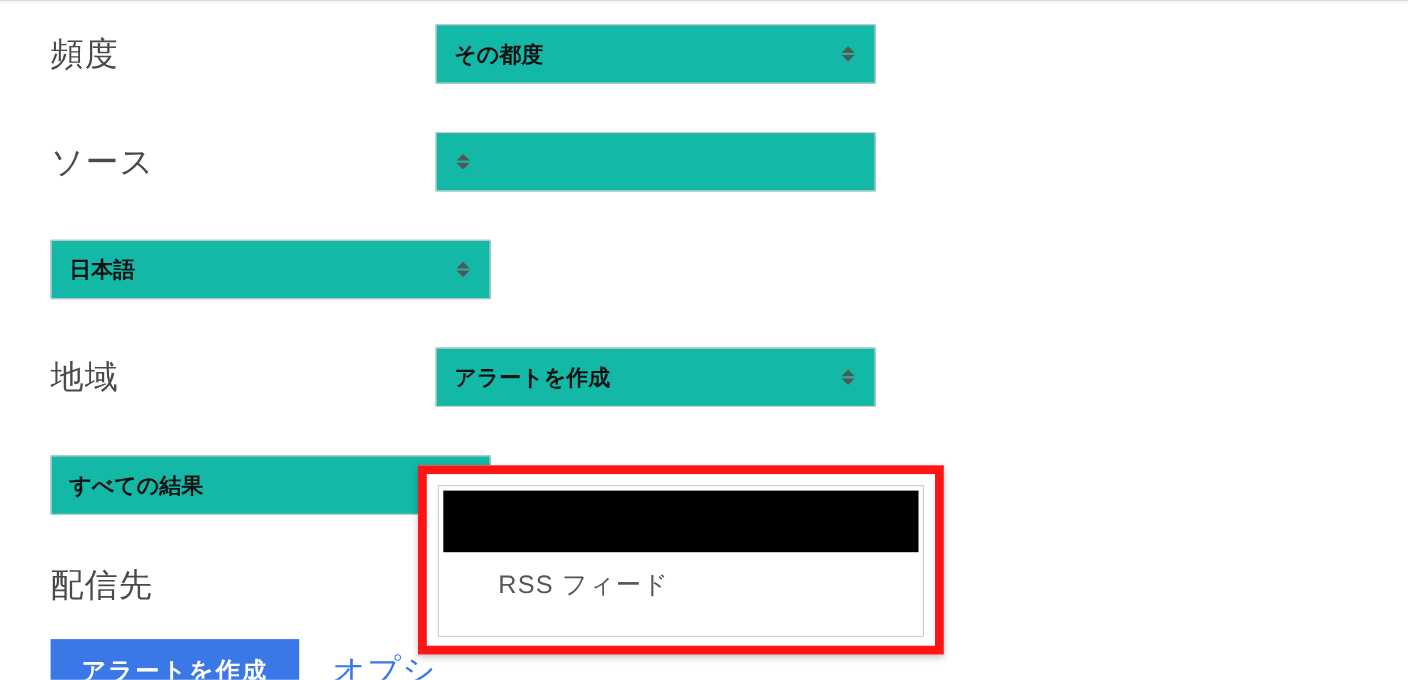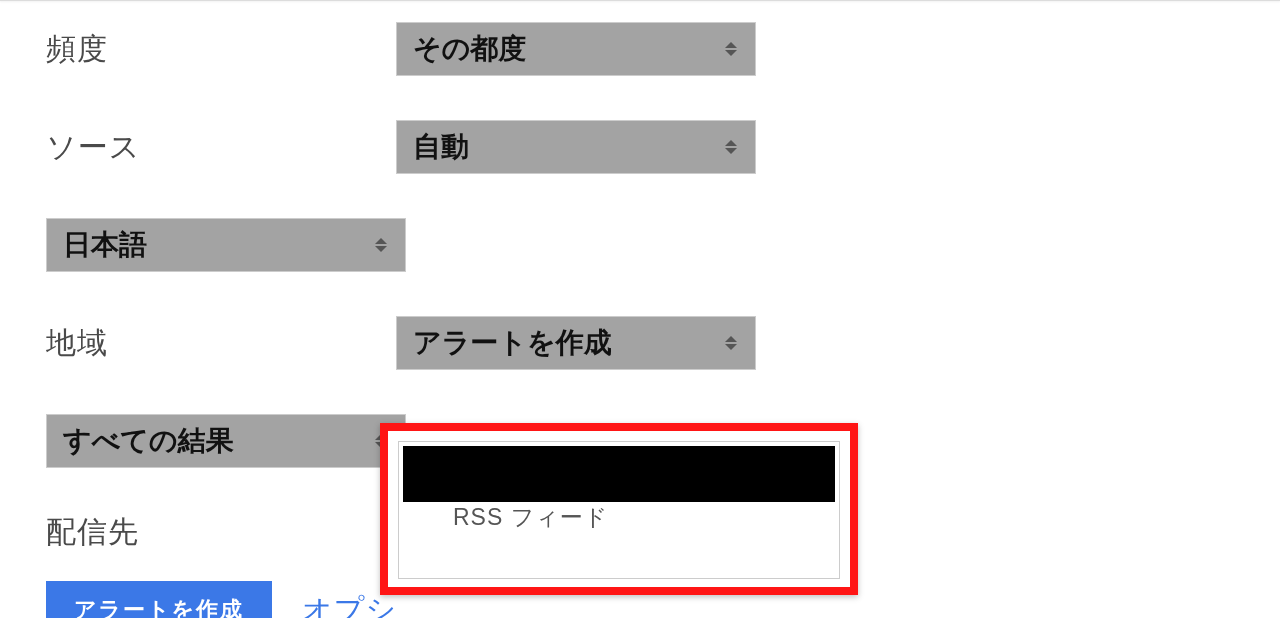--- a/index.html
+++ b/index.html
@@ -33,29 +33,29 @@
   .row-last { margin-bottom: 28px; }
   .label {
     width: 350px;
     font-size: 30px;
     color: #4a4a4a;
     font-weight: 500;
     letter-spacing: 1px;
   }
   .select {
     position: relative;
-    width: 360px;
+    width: 400px;
     height: 54px;
     border: 1px solid #ccc;
-    background: #a3a3a3;
+    background: #14b8a6;
     display: flex;
     align-items: center;
     padding: 0 16px;
     box-sizing: border-box;
-    font-size: 28px;
+    font-size: 20px;
     color: #111;
     font-weight: 600;
     cursor: pointer;
   }
   .select-text { flex: 1; }
   .updown-icon {
     width: 16px;
     height: 20px;
     display: flex;
     flex-direction: column;
@@ -111,21 +111,21 @@
   .dropdown-inner {
     width: 100%;
     height: 100%;
     border: 1px solid #ccc;
     box-sizing: border-box;
     background: #fff;
   }
   .dd-item {
     height: 58px;
     display: flex;
-    align-items: flex-start;
+    align-items: center;
     padding: 0 16px;
     font-size: 23px;
     cursor: pointer;
   }
   .dd-redacted {
     margin: 4px 4px 0 4px;
     height: 56px;
     padding: 0;
   }
   .dd-redacted .mask {
@@ -152,21 +152,20 @@
       <span class="updown-icon">
           <span class="tri-up"></span>
           <span class="tri-down"></span>
         </span>
     </div>
   </div>
 
   <div class="row">
     <div class="label">ソース</div>
     <div class="select">
-      <span class="select-text">自動</span>
       <span class="updown-icon">
           <span class="tri-up"></span>
           <span class="tri-down"></span>
         </span>
     </div>
   </div>
 
   <div class="row">
     <div class="select">
       <span class="select-text">日本語</span>

